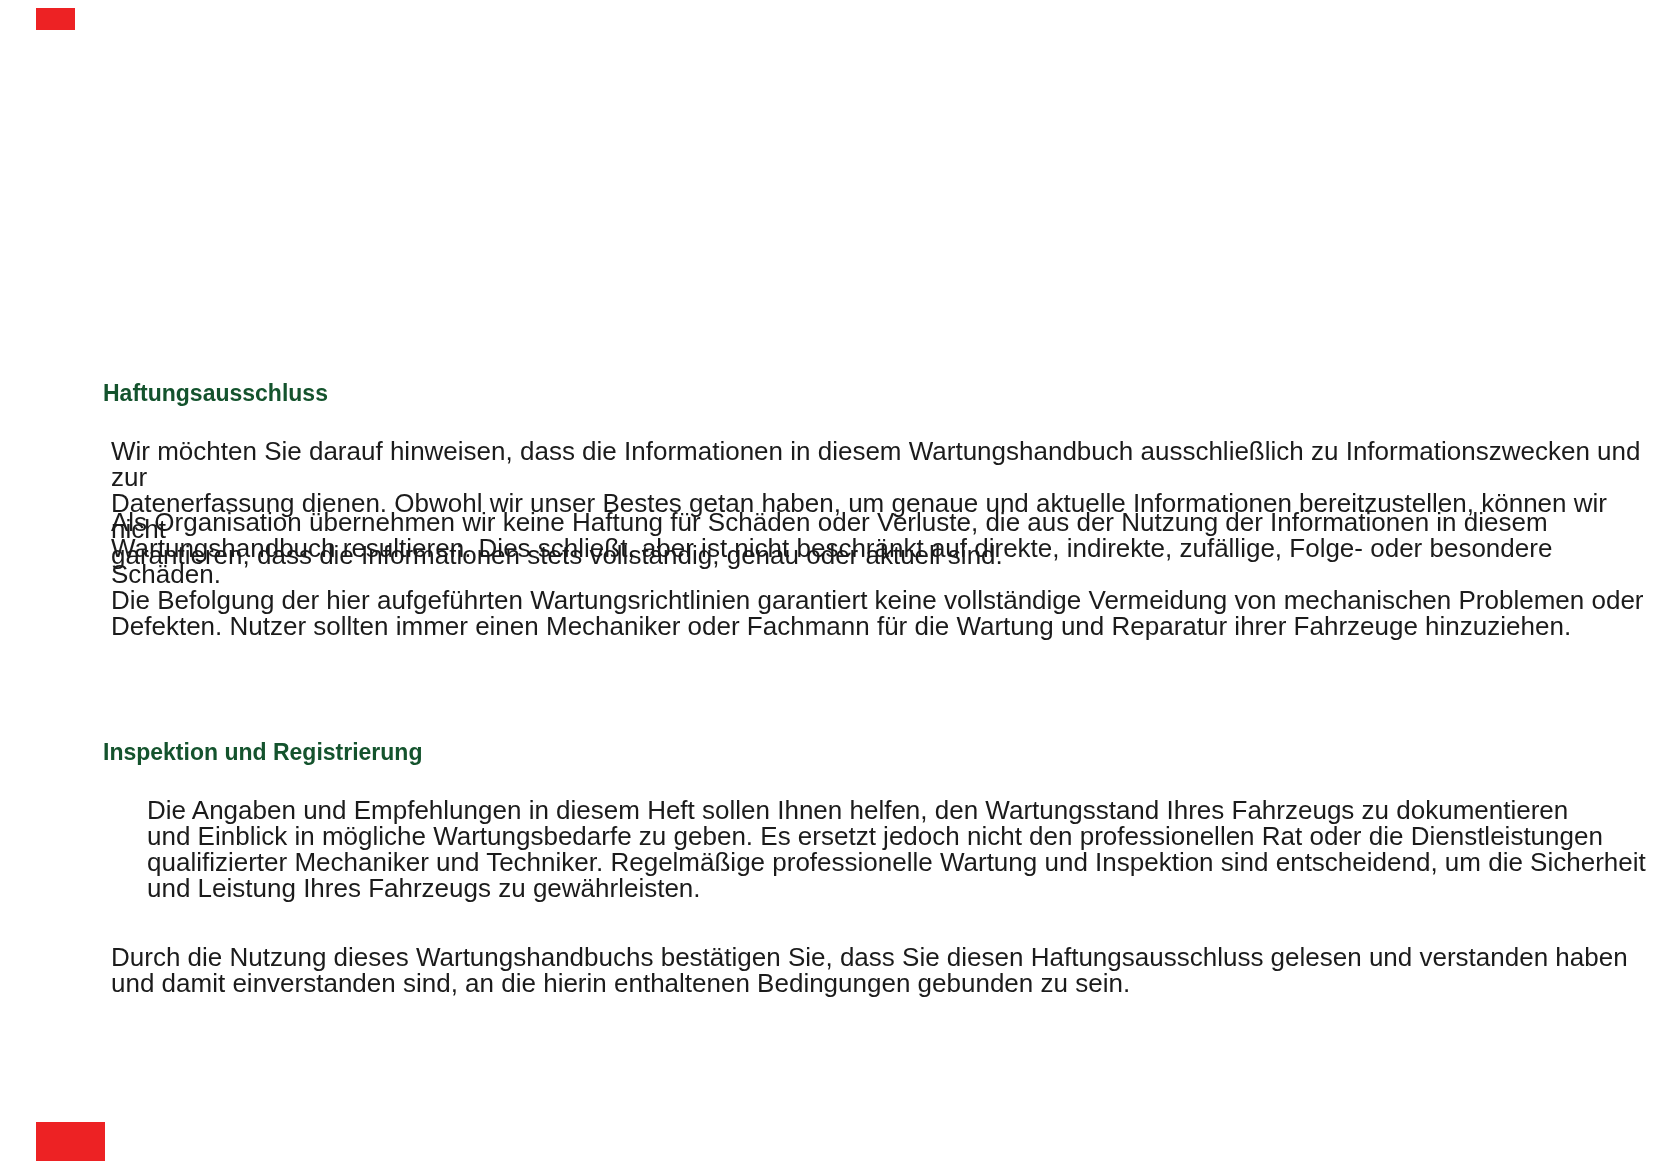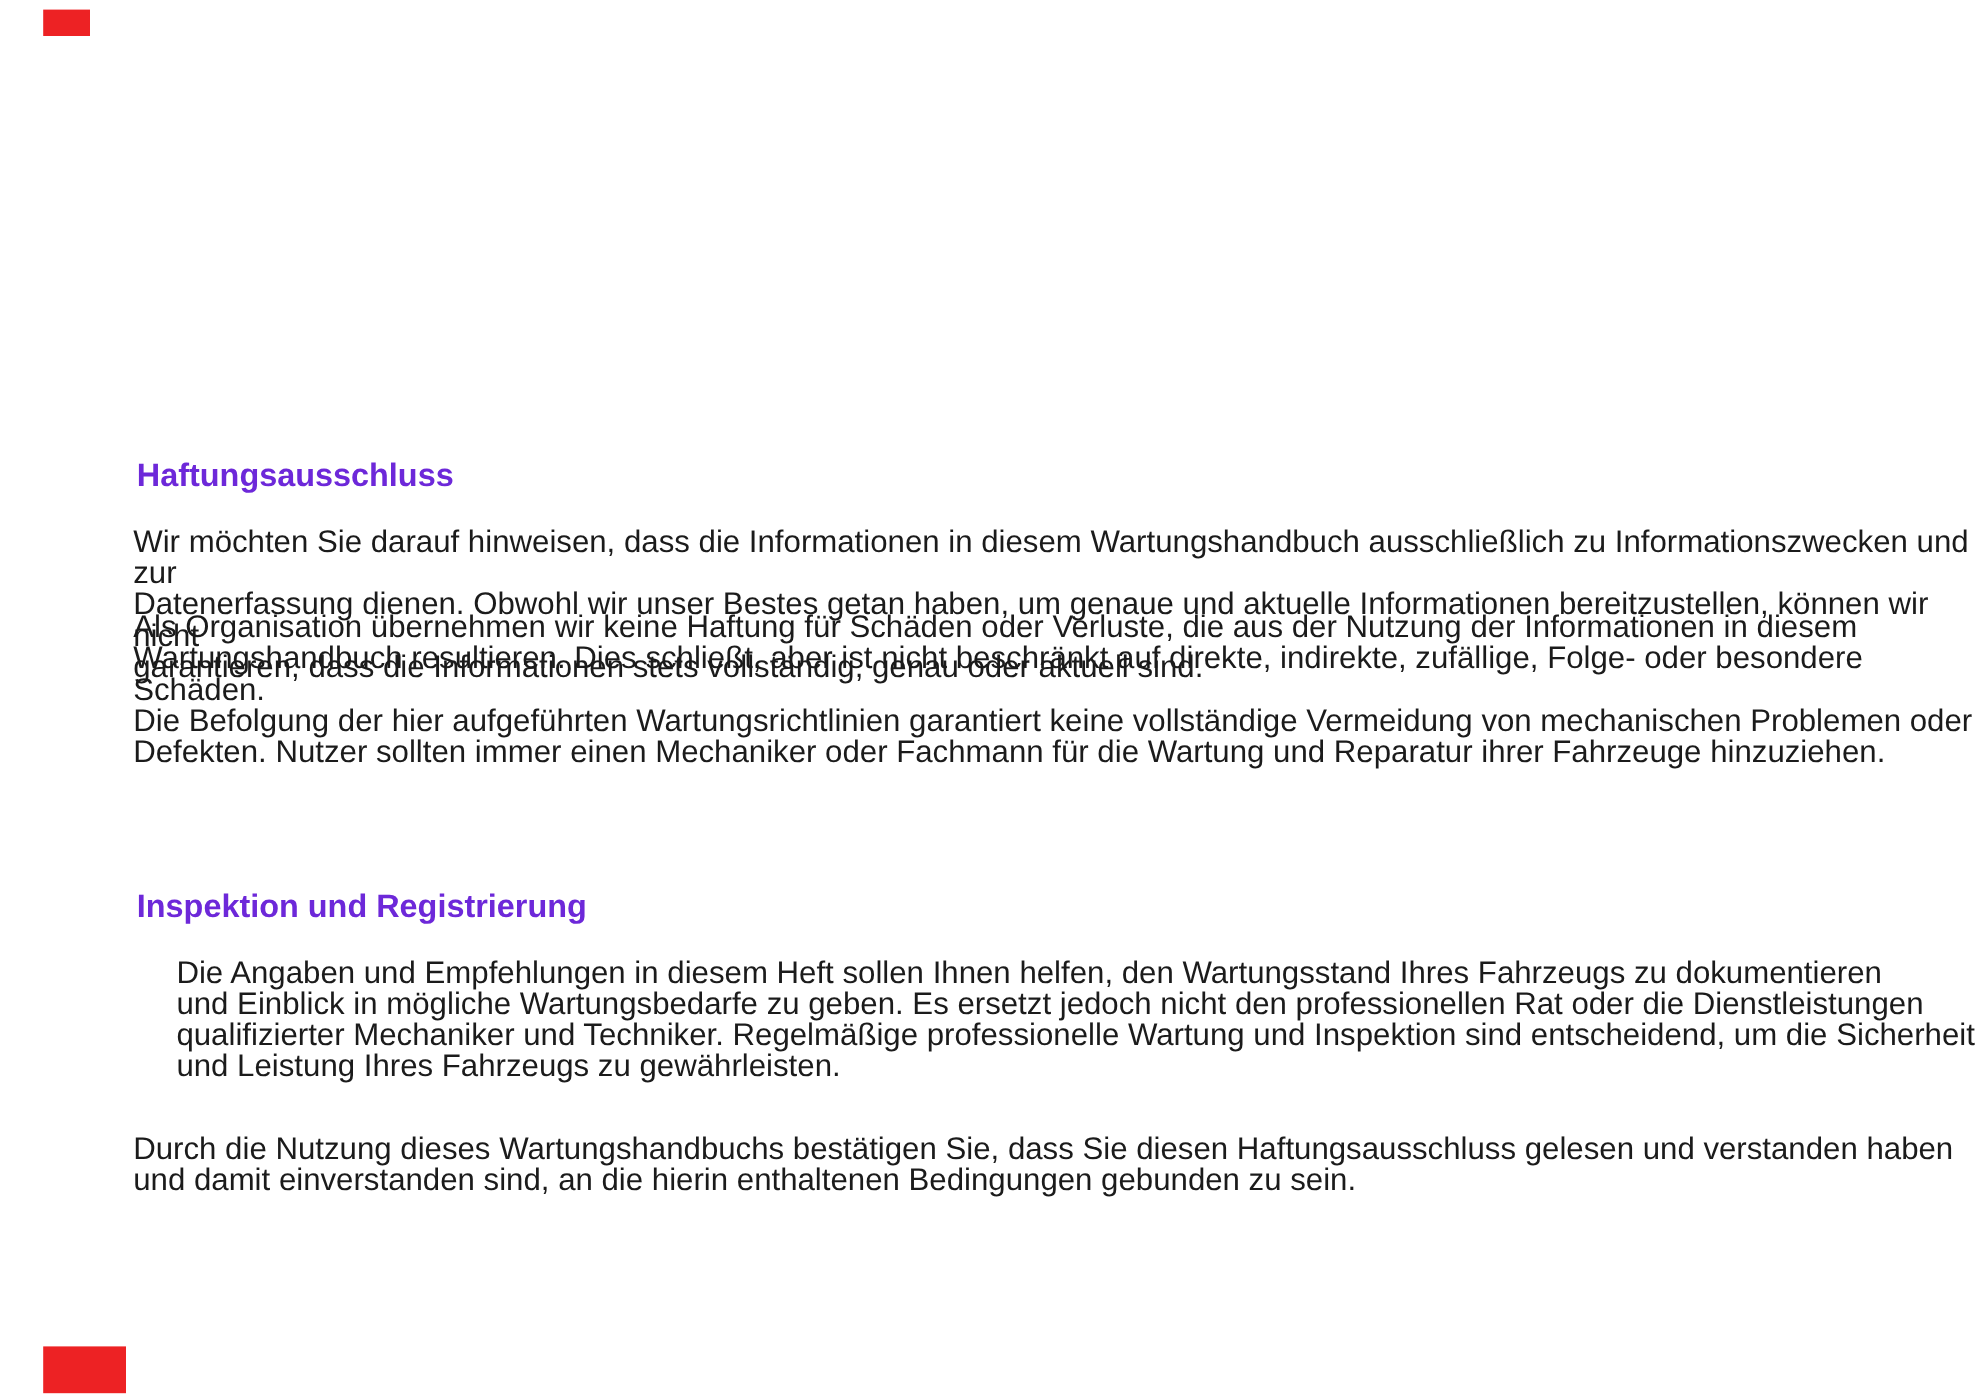--- a/index.html
+++ b/index.html
@@ -27,25 +27,25 @@
     height: 22px;
   }
   .redaction.bottom-left {
     left: 36px;
     top: 1122px;
     width: 69px;
     height: 39px;
   }
   .doc-heading {
     position: absolute;
-    left: 114px;
-    font-size: 27px;
+    left: 103px;
+    font-size: 23px;
     font-weight: bold;
     line-height: 24px;
-    color: #6d28d9;
+    color: #14532d;
     white-space: pre-line;
   }
   .doc-paragraph {
     position: absolute;
     left: 111px;
     font-size: 26px;
     line-height: 26px;
     color: #1b1b1b;
     white-space: pre-line;
   }

